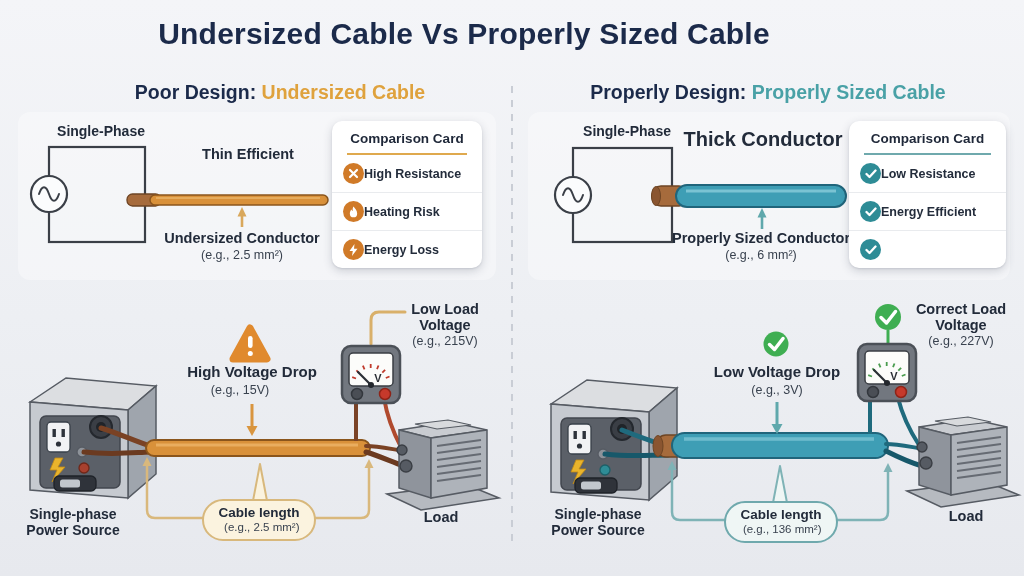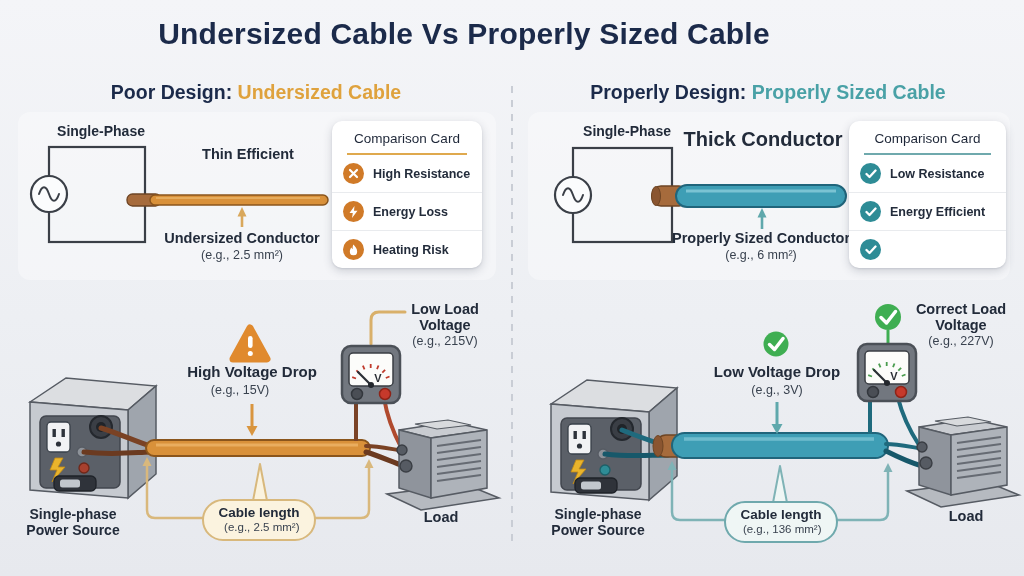--- a/index.html
+++ b/index.html
@@ -10,25 +10,25 @@
   }
   .abs{position:absolute;}
   .lbl{position:absolute;transform:translateX(-50%);text-align:center;white-space:nowrap;color:#222b3a;}
   .b{font-weight:bold;}
   #title{top:17px;left:0;width:928px;text-align:center;font-size:30px;font-weight:bold;color:#1b2a4a;letter-spacing:.2px;}
   .col-hdr{top:81px;width:512px;text-align:center;font-size:19.5px;font-weight:bold;color:#1b2a4a;}
   .accent-poor{color:#DFA23D;}
   .accent-good{color:#49A1A6;}
   
   .card{position:absolute;background:#ffffff;border-radius:10px;box-shadow:0 3px 10px rgba(50,60,80,.20),0 1px 2px rgba(50,60,80,.12);}
-  .card-title{text-align:center;font-size:13.5px;font-weight:normal;color:#1e2738;padding:10px 6px 7px;}
+  .card-title{text-align:center;font-size:13.5px;font-weight:bold;color:#1e2738;padding:10px 6px 7px;}
   .card-rule{height:2px;margin:0 15px;}
   .rule-poor{background:#DFA94E;}
   .rule-good{background:#6FA9AD;}
-  .card-item{display:flex;align-items:center;gap:9px;padding:8px 8px 8px 11px;font-size:12.5px;font-weight:600;color:#232c3b;}
+  .card-item{display:flex;align-items:center;padding:8px 8px 8px 11px;font-size:12.5px;font-weight:600;color:#232c3b;}
   .card-item + .card-item{border-top:1px solid #e9ebee;}
   .ic{width:21px;height:21px;border-radius:50%;flex:0 0 21px;display:flex;align-items:center;justify-content:center;}
   .ic-poor{background:#D07A28;}
   .ic-good{background:#2E8C96;}
   
   .pill-text{position:absolute;transform:translateX(-50%);text-align:right;line-height:15px;}
   .pill-text .l1{font-size:13.5px;font-weight:bold;}
   .pill-text .l2{font-size:11.5px;color:#39424f;}
   .small{font-size:12.5px;font-weight:normal;color:#39424f;}
   svg text{font-family:"Liberation Sans",sans-serif;}
@@ -226,21 +226,21 @@
 
     <path d="M672,466 L672,512 Q672,520 680,520 L880,520 Q888,520 888,512 L888,468" fill="none" stroke="#7FB3B6" stroke-width="2.5"></path>
     <polygon points="672,461 667.5,470 676.5,470" fill="#7FB3B6"></polygon>
     <polygon points="888,463 883.5,472 892.5,472" fill="#7FB3B6"></polygon>
     <polygon points="772,508 788,508 780,466" fill="#EFF6F5" stroke="#7FB3B6" stroke-width="2" stroke-linejoin="round"></polygon>
     <rect x="725" y="502" width="112" height="40" rx="20" fill="#EFF6F5" stroke="#6FA9AD" stroke-width="2"></rect>
   </svg>
 
   <div id="title" class="abs">Undersized Cable Vs Properly Sized Cable</div>
 
-  <div class="col-hdr abs" style="left:0;">
+  <div class="col-hdr abs" style="left:0;padding-left:24px;">
     <span>Poor Design:</span>
     <span class="accent-poor">Undersized Cable</span>
   </div>
   <div class="col-hdr abs" style="left:512px;">
     <span>Properly Design:</span>
     <span class="accent-good">Properly Sized Cable</span>
   </div>
 
   <div class="lbl b" style="left:101px;top:123px;font-size:14px;">Single-Phase</div>
   <div class="lbl b" style="left:248px;top:146px;font-size:14.5px;">Thin Efficient</div>
@@ -258,33 +258,33 @@
     <div class="card-item">
       <span class="ic ic-poor">
         <svg width="11" height="11" viewBox="0 0 11 11">
             <path d="M2,2 L9,9 M9,2 L2,9" stroke="#fff" stroke-width="2.2" stroke-linecap="round"></path>
           </svg>
       </span>
       <span>High Resistance</span>
     </div>
     <div class="card-item">
       <span class="ic ic-poor">
+        <svg width="11" height="12" viewBox="0 0 12 13">
+            <path d="M6,0.5 C7.5,2.5 10,4.5 10,8 A4,4.3 0 0 1 2,8 C2,6 3,5 3.6,3.8 C4.2,5 4.8,5.4 5.4,5.2 C4.6,3.4 5.4,1.6 6,0.5 Z" fill="#fff"></path>
+          </svg>
+      </span>
+      <span>Heating Risk</span>
+    </div>
+    <div class="card-item">
+      <span class="ic ic-poor">
         <svg width="11" height="12" viewBox="0 0 11 12">
             <polygon points="6.5,0 1.5,7 4.8,7 4,12 9.5,4.8 6,4.8" fill="#fff"></polygon>
           </svg>
       </span>
       <span>Energy Loss</span>
-    </div>
-    <div class="card-item">
-      <span class="ic ic-poor">
-        <svg width="11" height="12" viewBox="0 0 12 13">
-            <path d="M6,0.5 C7.5,2.5 10,4.5 10,8 A4,4.3 0 0 1 2,8 C2,6 3,5 3.6,3.8 C4.2,5 4.8,5.4 5.4,5.2 C4.6,3.4 5.4,1.6 6,0.5 Z" fill="#fff"></path>
-          </svg>
-      </span>
-      <span>Heating Risk</span>
     </div>
   </div>
 
   <div class="card" style="left:849px;top:121px;width:157px;">
     <div class="card-title">Comparison Card</div>
     <div class="card-rule rule-good"></div>
     <div class="card-item">
       <span class="ic ic-good">
         <svg width="12" height="10" viewBox="0 0 12 10">
             <path d="M1.5,5 L4.5,8 L10.5,1.5" fill="none" stroke="#fff" stroke-width="2.3" stroke-linecap="round" stroke-linejoin="round"></path>

